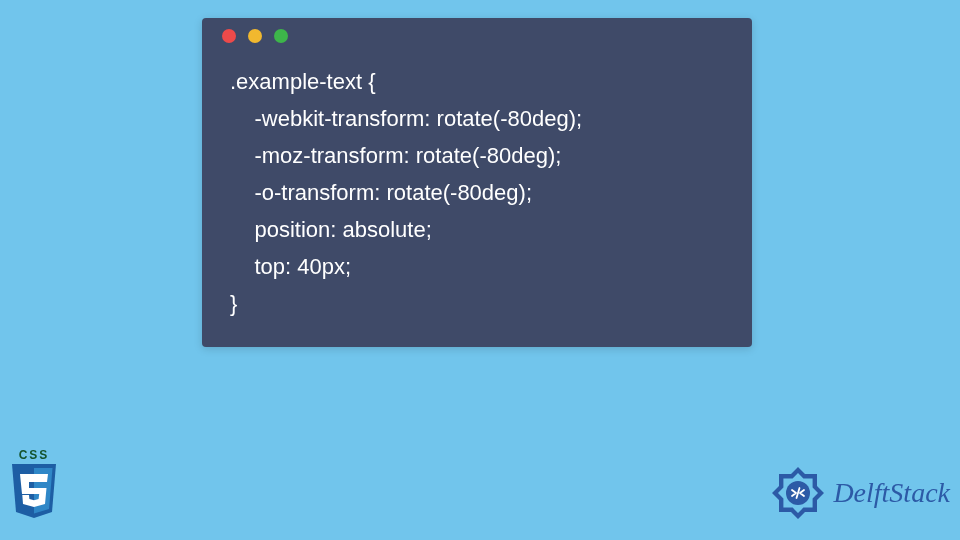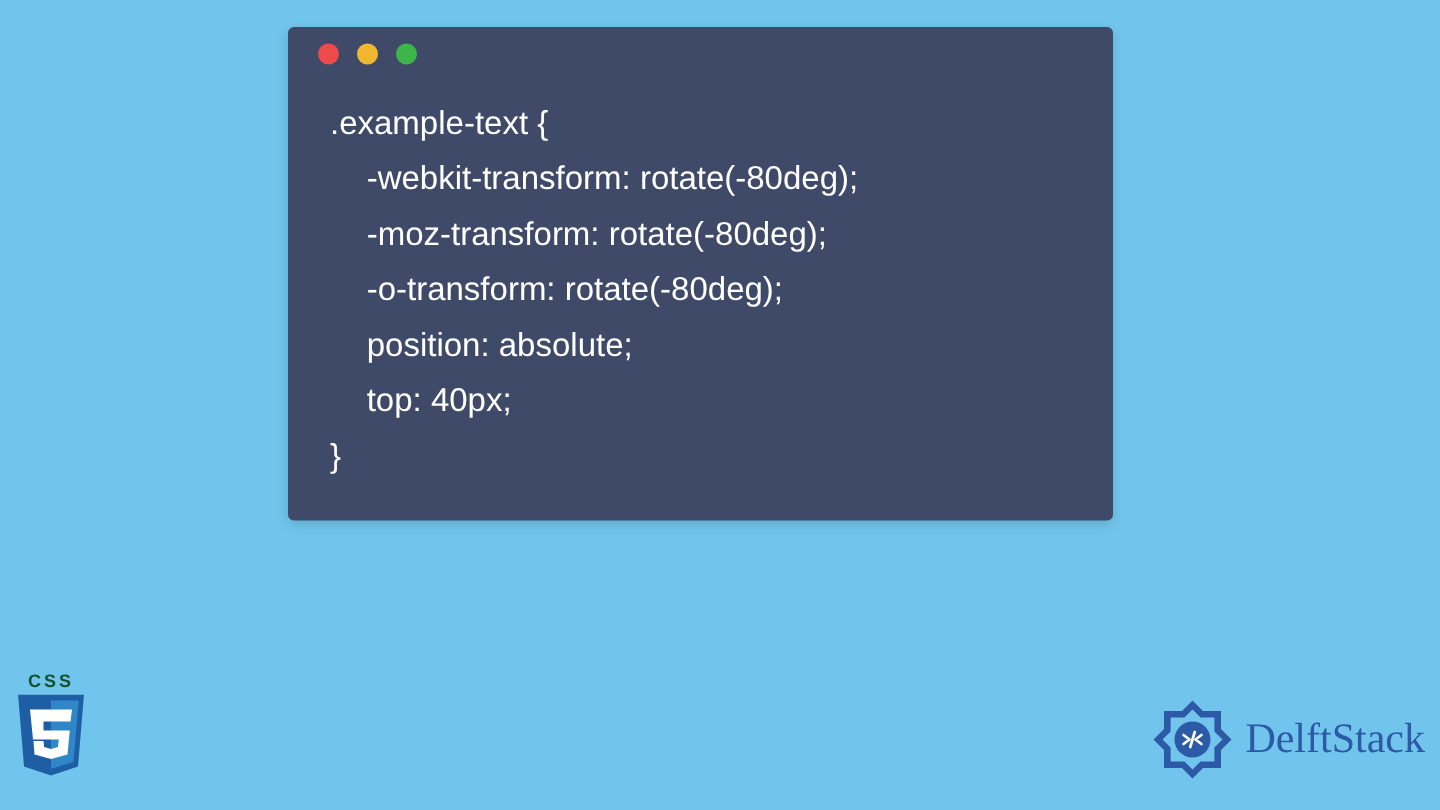--- a/index.html
+++ b/index.html
@@ -6,21 +6,21 @@
   body {
     width: 960px;
     height: 540px;
     background: #71c5ec;
     position: relative;
     font-family: -apple-system, BlinkMacSystemFont, "Segoe UI", Arial, sans-serif;
     overflow: hidden;
   }
   .code-window {
     position: absolute;
-    left: 192px;
+    left: 202px;
     top: 18px;
     width: 550px;
     background: #3f4a68;
     border-radius: 4px;
     box-shadow: 0 2px 8px rgba(0,0,0,0.15);
   }
   .titlebar {
     height: 36px;
     display: flex;
     align-items: center;
@@ -66,20 +66,21 @@
     letter-spacing: 2px;
     color: #14532d;
   }
   .brand {
     position: absolute;
     right: 10px;
     bottom: 18px;
     display: flex;
     align-items: center;
     gap: 6px;
+    font-style: italic;
   }
   .brand-text {
     font-family: Georgia, "Times New Roman", serif;
     font-size: 28px;
     color: #2c5aa6;
     font-weight: 500;
   }
   .brand-logo {
     width: 58px;
     height: 58px;

